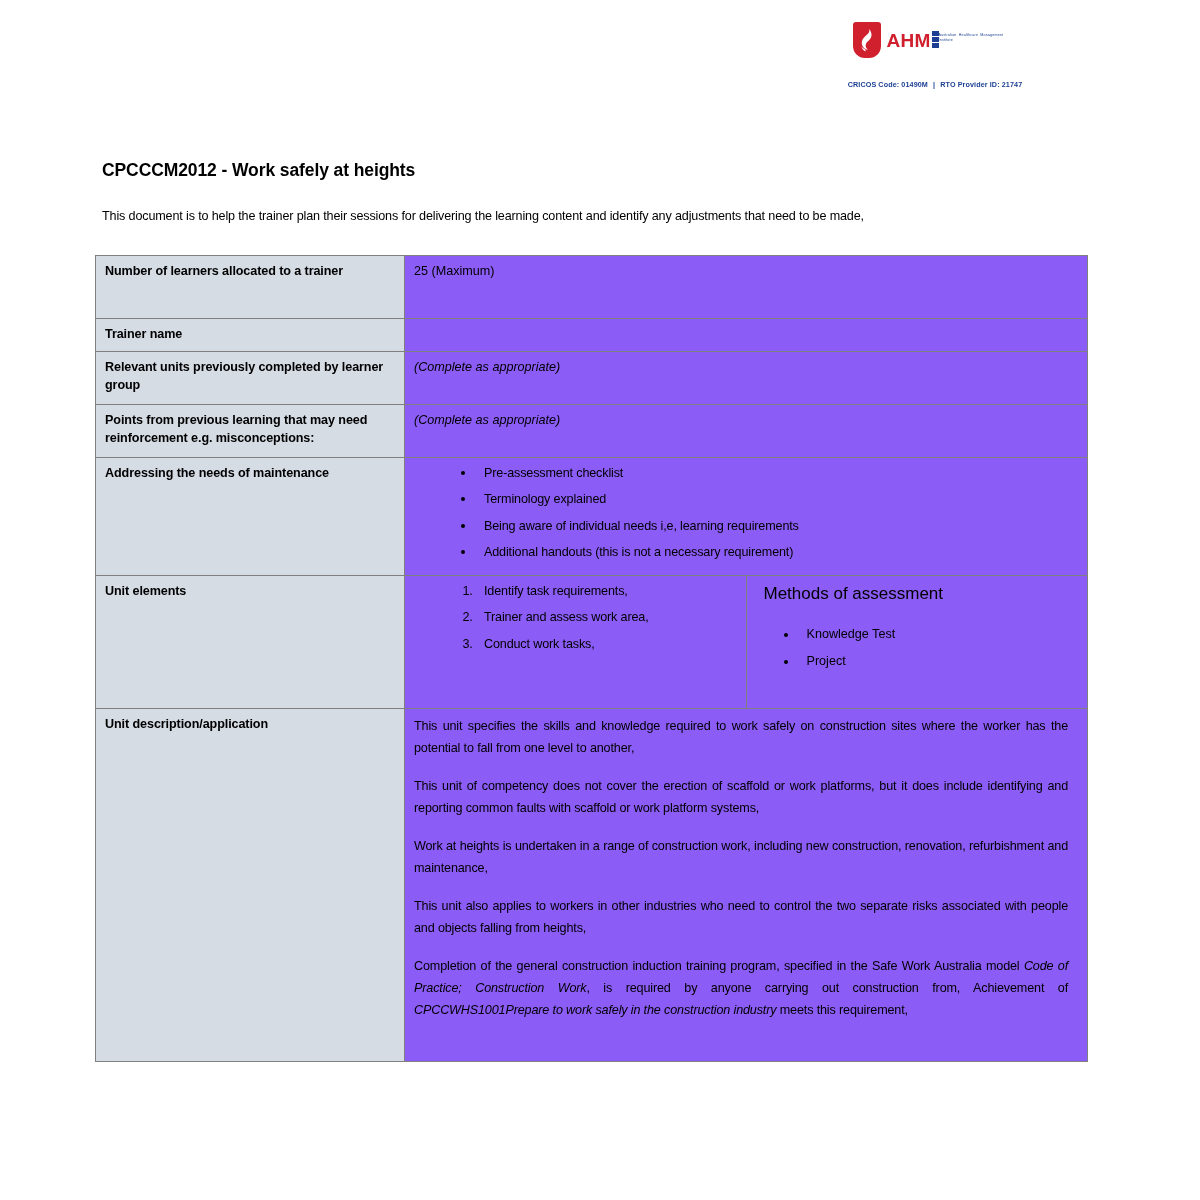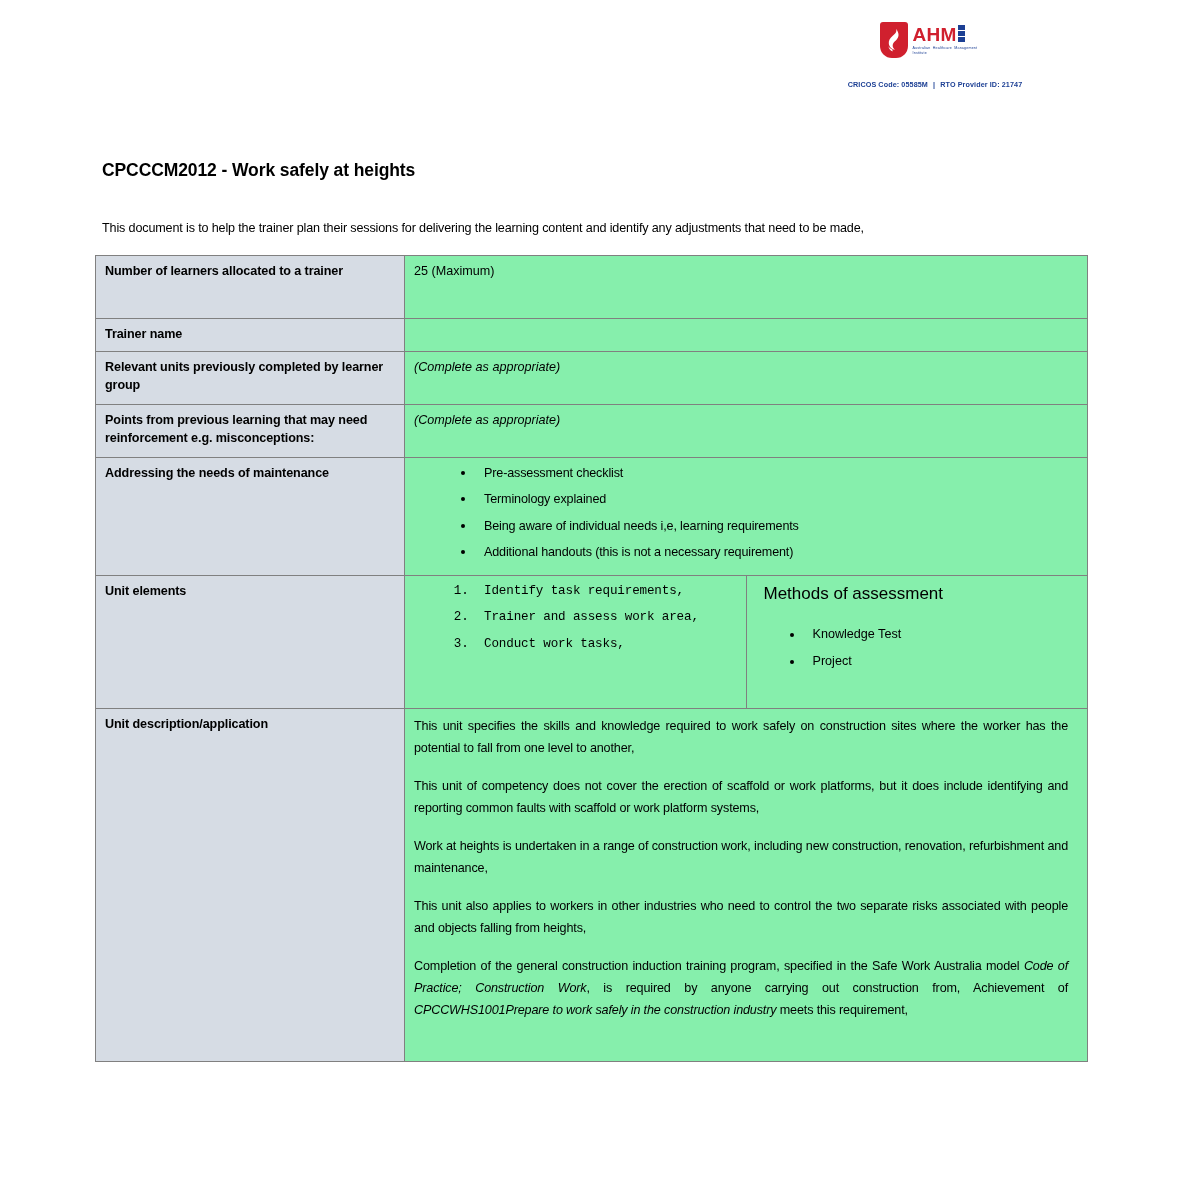--- a/index.html
+++ b/index.html
@@ -40,21 +40,21 @@
     flex: 0 0 auto;
   }
   .shield .flame {
     position: absolute;
     left: 50%;
     top: 50%;
     transform: translate(-50%, -50%);
   }
   .wordmark {
     display: flex;
-    flex-direction: column;
+    flex-direction: row;
     justify-content: space-between;
     line-height: 1;
   }
   .wordmark-top {
     display: flex;
     align-items: flex-start;
   }
   .ahm-text {
     font-family: "Liberation Sans", sans-serif;
     font-weight: bold;
@@ -99,21 +99,21 @@
   .doc-title {
     position: absolute;
     top: 148px;
     left: 102px;
     font-size: 17.5px;
     font-weight: bold;
     letter-spacing: -0.1px;
   }
   .doc-intro {
     position: absolute;
-    top: 208px;
+    top: 196px;
     left: 102px;
     width: 960px;
     font-size: 12.6px;
     letter-spacing: -0.15px;
   }
 
   
   .plan-table {
     position: absolute;
     top: 255px;
@@ -128,53 +128,53 @@
     padding: 6px 19px 6px 9px;
     font-size: 12.6px;
     line-height: 1.45;
   }
   .lbl {
     background: #d6dce4;
     font-weight: bold;
     width: 280px;
     letter-spacing: -0.1px;
   }
-  .val { background: #86efac; }
+  .val { background: #8b5cf6; }
   .val-italic { font-style: italic; }
 
   .r-learners .lbl, .r-learners .val { height: 50px; }
   .r-trainer .lbl, .r-trainer .val { height: 20px; }
   .r-relevant .lbl, .r-relevant .val { height: 40px; }
   .r-points .lbl, .r-points .val { height: 40px; }
   .r-needs .lbl, .r-needs .val { height: 94px; }
   .r-elements .lbl, .r-elements td { height: 120px; }
   .r-desc .lbl, .r-desc .val { height: 340px; }
 
   
   ul.cell-list, ol.cell-list {
     margin: 0;
     padding-left: 34px;
   }
   ul.cell-list { list-style-type: disc; }
-  ol.cell-list { list-style-type: decimal; font-family: Liberation Mono, monospace; }
+  ol.cell-list { list-style-type: decimal; }
   ul.cell-list li, ol.cell-list li {
     margin-bottom: 8px;
     padding-left: 8px;
     letter-spacing: -0.15px;
     margin-left: 28px;
   }
   ul.cell-list li::marker { font-size: 13px; }
 
   .methods-title {
     font-weight: normal;
     font-size: 17px;
     margin: 0 0 18px 8px;
   }
   ul.methods-list {
-    margin: 18px;
+    margin: 12px;
     padding-left: 30px;
     list-style-type: disc;
   }
   ul.methods-list li {
     margin-bottom: 9px;
     padding-left: 9px;
   }
 
   .desc-cell p {
     margin: 0 0 16px 0;
@@ -203,21 +203,21 @@
     <div class="wordmark">
       <div class="wordmark-top">
         <span class="ahm-text">AHM</span>
         <span class="blue-mark"></span>
       </div>
       <div class="tagline">Australian Healthcare Management Institute</div>
     </div>
   </div>
   <div class="cricos">
     <span>CRICOS Code:</span>
-    <span>05585M</span>
+    <span>01490M</span>
     <span class="sep">|</span>
     <span>RTO Provider ID:</span>
     <span>21747</span>
   </div>
 </div>
 
 <h1 class="doc-title">CPCCCM2012 - Work safely at heights</h1>
 <p class="doc-intro">This document is to help the trainer plan their sessions for delivering the learning content and identify any adjustments that need to be made,</p>
 
 <table class="plan-table">

